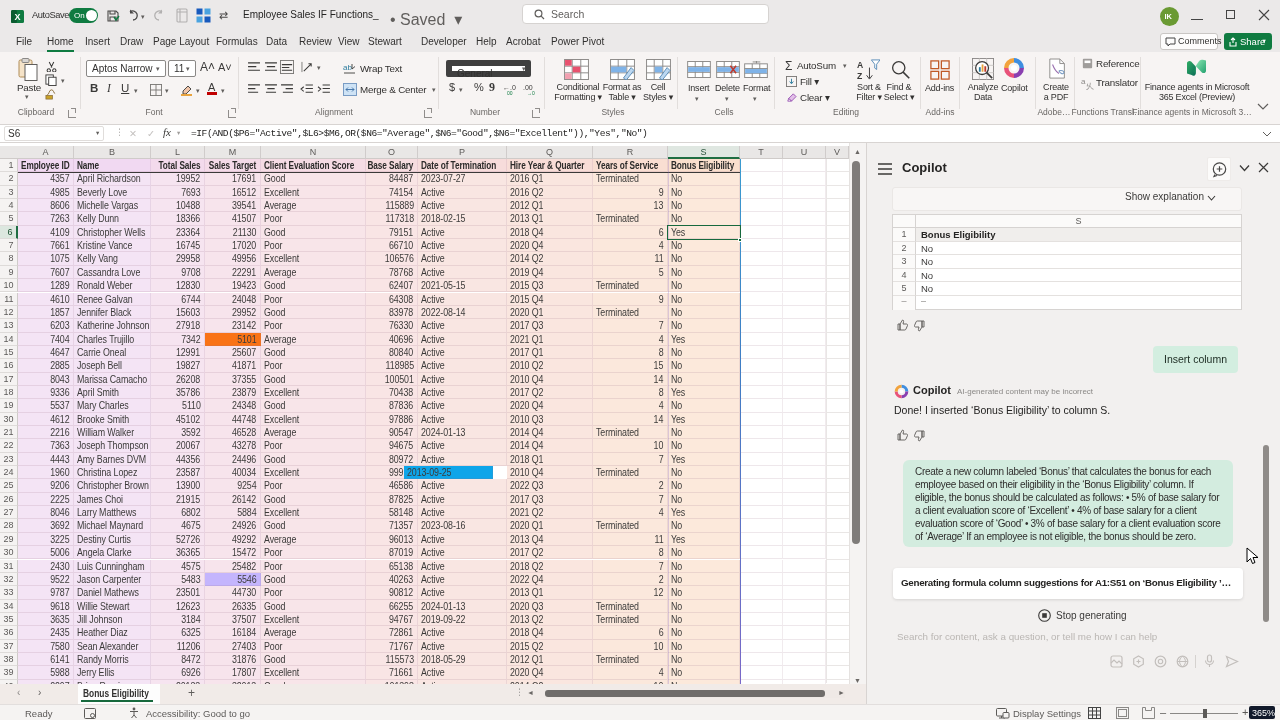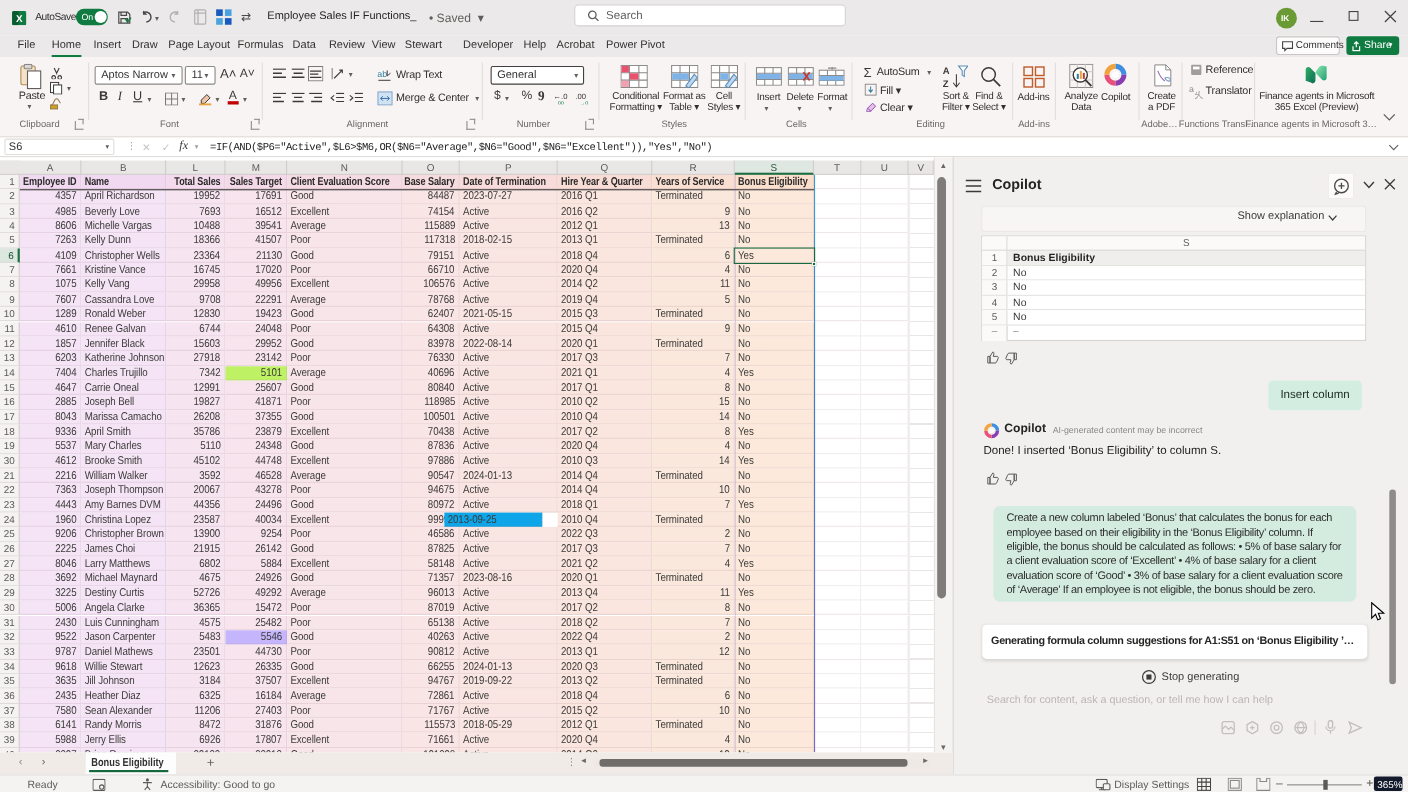--- a/index.html
+++ b/index.html
@@ -70,21 +70,21 @@
       <path d="M1 4h10M4 1v13" stroke="#4a4948" stroke-width="1.1"></path>
     </svg>
  <svg class="ab" style="left:196px;top:8px" width="15" height="15" viewBox="0 0 15 15">
       <rect x="0.5" y="0.5" width="6" height="6" fill="#185abd"></rect>
       <rect x="8.5" y="0.5" width="6" height="6" fill="#4aa3e0"></rect>
       <rect x="0.5" y="8.5" width="6" height="6" fill="#4aa3e0"></rect>
       <rect x="8.5" y="8.5" width="6" height="6" fill="#185abd"></rect>
     </svg>
  <span class="ab" style="left:219px;top:9px;font-size:11px;color:#4a4948">⇄</span>
  <span class="ab" style="left:243px;top:9px;font-size:10px;color:#252423">Employee Sales IF Functions_</span>
- <span class="ab" style="left:390px;top:9.5px;font-size:11px;color:#605e5c">• Saved&nbsp;&nbsp;▾</span>
+ <span class="ab" style="left:390px;top:9.5px;font-size:16px;color:#605e5c">• Saved&nbsp;&nbsp;▾</span>
  <span class="ab" style="left:522px;top:4px;width:247px;height:20px;background:#fff;border:1px solid #d6d3d1;border-radius:4px"></span>
  <svg class="ab" style="left:534px;top:9px" width="11" height="11" viewBox="0 0 11 11">
       <circle cx="4.5" cy="4.5" r="3.4" fill="none" stroke="#605e5c" stroke-width="1.2"></circle>
       <path d="M7.2 7.2L10 10" stroke="#605e5c" stroke-width="1.2"></path>
     </svg>
  <span class="ab" style="left:551px;top:8px;font-size:10.5px;color:#605e5c">Search</span>
  <span class="ab" style="left:1160px;top:7px;width:19px;height:19px;background:#6a9a33;border-radius:10px"></span>
  <span class="ab" style="left:1164.5px;top:12px;font-size:7.5px;color:#fff;font-weight:bold">IK</span>
  <span class="ab" style="left:1191px;top:8px;width:12px;height:12px;border-bottom:1px solid #444;"></span>
  <span class="ab" style="left:1226px;top:10px;width:9px;height:9px;border:1px solid #444"></span>
@@ -211,21 +211,21 @@
 <svg class="ab" style="left:343px;top:31px" width="14" height="13" viewBox="0 0 14 13">
       <rect x="0.5" y="0.5" width="13" height="12" fill="#cfe3f5" stroke="#7a9cc4"></rect>
       <path d="M3 6.5h8M9 4.5l2 2-2 2M5 4.5l-2 2 2 2" fill="none" stroke="#3b6ea5" stroke-width="0.9"></path>
     </svg>
 <span class="rbtn" style="left:360px;top:32px">Merge &amp; Center</span>
 <span class="ab ddc" style="left:432px;top:34px">▾</span>
 <span class="glab" style="left:274px">Alignment</span>
 <span class="dlg" style="left:424px"></span>
 <div class="gdiv" style="left:438px"></div>
 
-<span class="ab" style="left:446px;top:8px;width:85px;height:17px;background:#fff;border:1px solid #404040;border-radius:2px;font-size:10px;color:#323130;padding:2px 0 0 5px">General</span>
+<span class="ab" style="left:446px;top:8px;width:85px;height:17px;background:#fff;border:6px solid #404040;border-radius:2px;font-size:10px;color:#323130;padding:2px 0 0 5px">General</span>
 <span class="ab ddc" style="left:522px;top:13px">▾</span>
 <span class="ab" style="left:449px;top:29px;font-size:11px;color:#3b3a39">$</span>
 <span class="ab ddc" style="left:459px;top:34px">▾</span>
 <span class="ab" style="left:474px;top:29px;font-size:11px;color:#3b3a39">%</span>
 <span class="ab" style="left:489px;top:28px;font-size:12px;font-weight:bold;color:#3b3a39;font-family:'Liberation Serif',serif">9</span>
 <svg class="ab" style="left:503px;top:31px" width="15" height="12" viewBox="0 0 15 12">
       <text x="0" y="7" font-size="7" fill="#3b3a39" font-family="Liberation Sans">←.0</text>
       <text x="4" y="12" font-size="5" fill="#0f7b41">00</text>
     </svg>
 <svg class="ab" style="left:523px;top:31px" width="15" height="12" viewBox="0 0 15 12">
@@ -869,21 +869,21 @@
 <div class="xr" style="top:173.55px;height:13.35px">
 <div class="xc r" style="left:18px;width:56px;background:#f4e4f5">
           <span class="t">7404</span>
         </div>
 <div class="xc l" style="left:74px;width:77px;background:#f4e4f5">
           <span class="t">Charles Trujillo</span>
         </div>
 <div class="xc r" style="left:151px;width:54px;background:#f6e4f0">
           <span class="t">7342</span>
         </div>
-<div class="xc r" style="left:205px;width:56px;background:#bef264">
+<div class="xc r" style="left:205px;width:56px;background:#f97316">
           <span class="t">5101</span>
         </div>
 <div class="xc l" style="left:261px;width:105px;background:#f8e5e9">
           <span class="t">Average</span>
         </div>
 <div class="xc r" style="left:366px;width:52px;background:#f9e5e5">
           <span class="t">40696</span>
         </div>
 <div class="xc l" style="left:418px;width:89px;background:#f9e6e2">
           <span class="t">Active</span>

